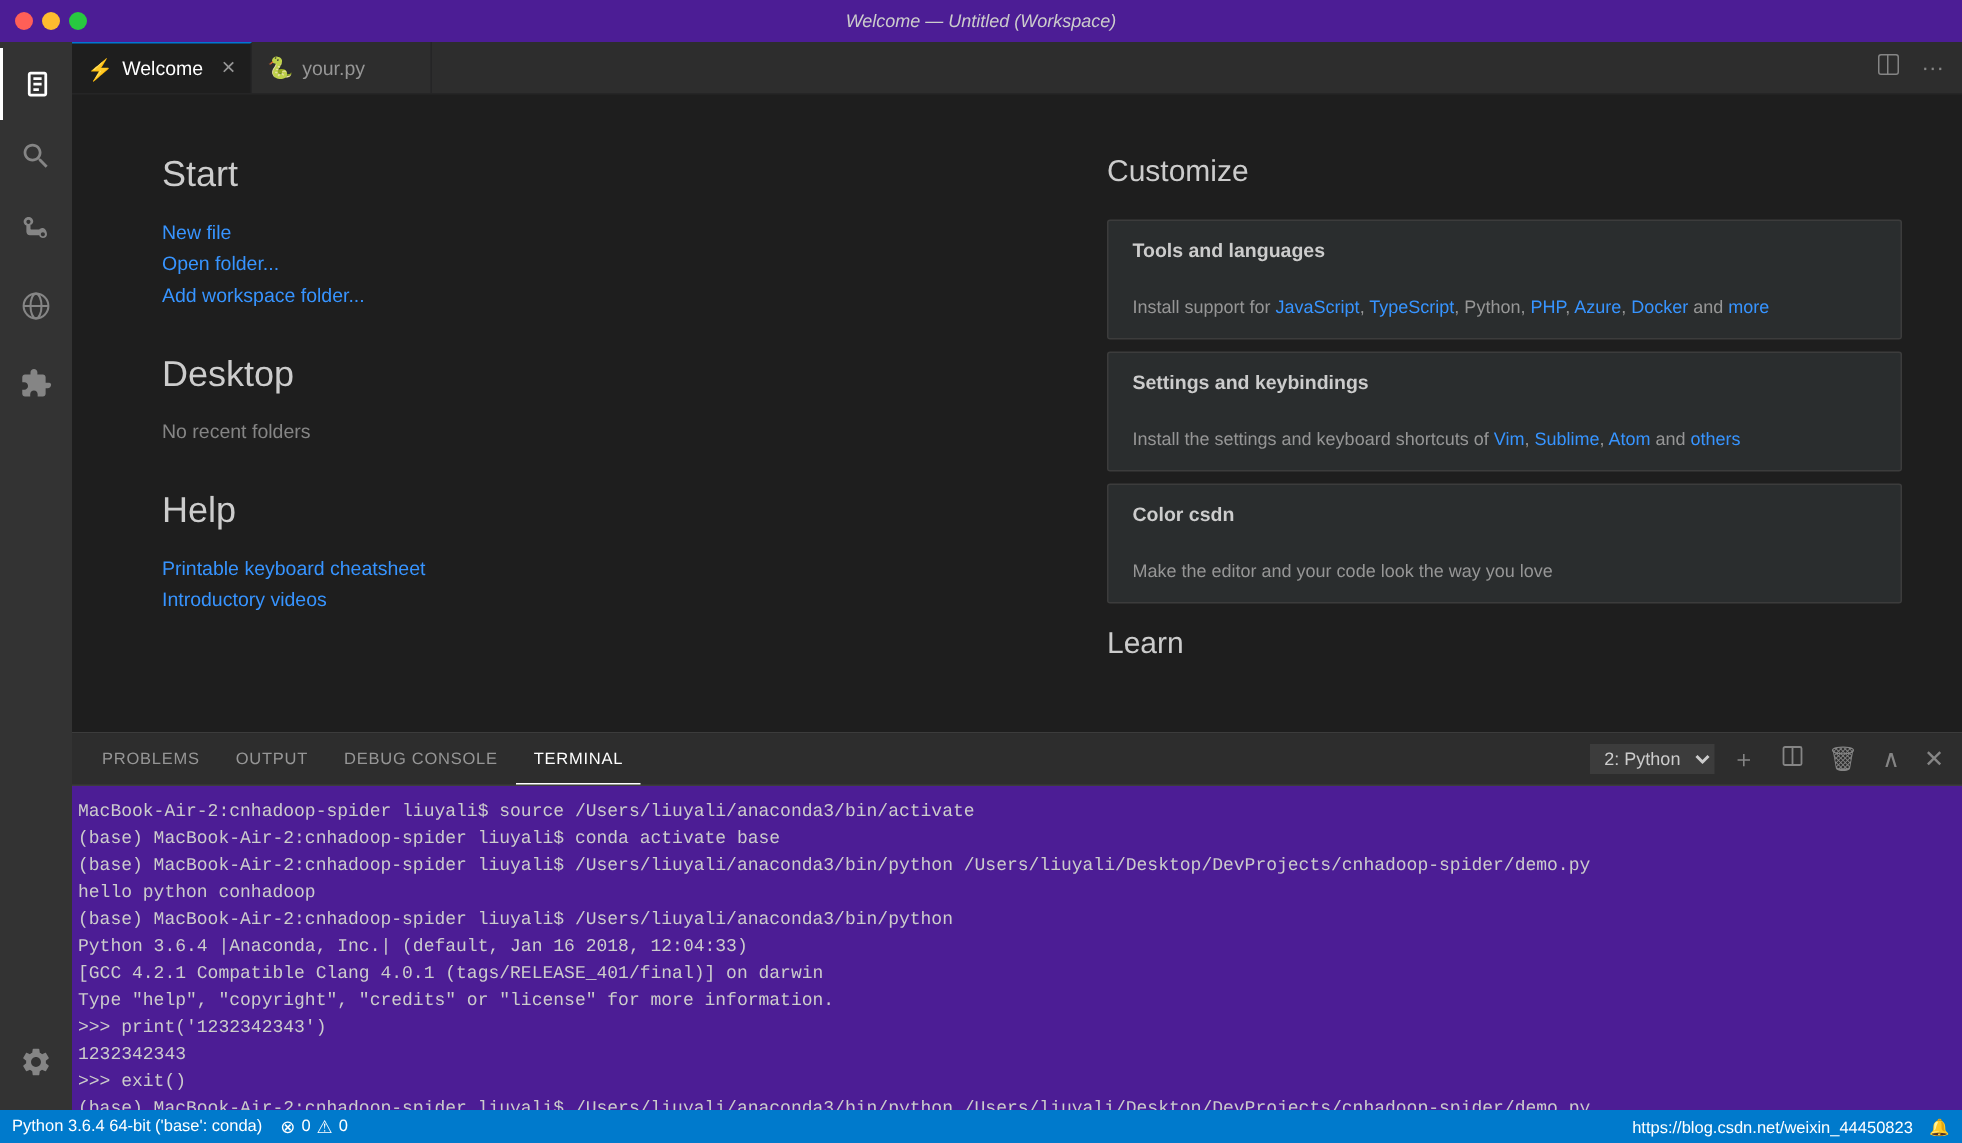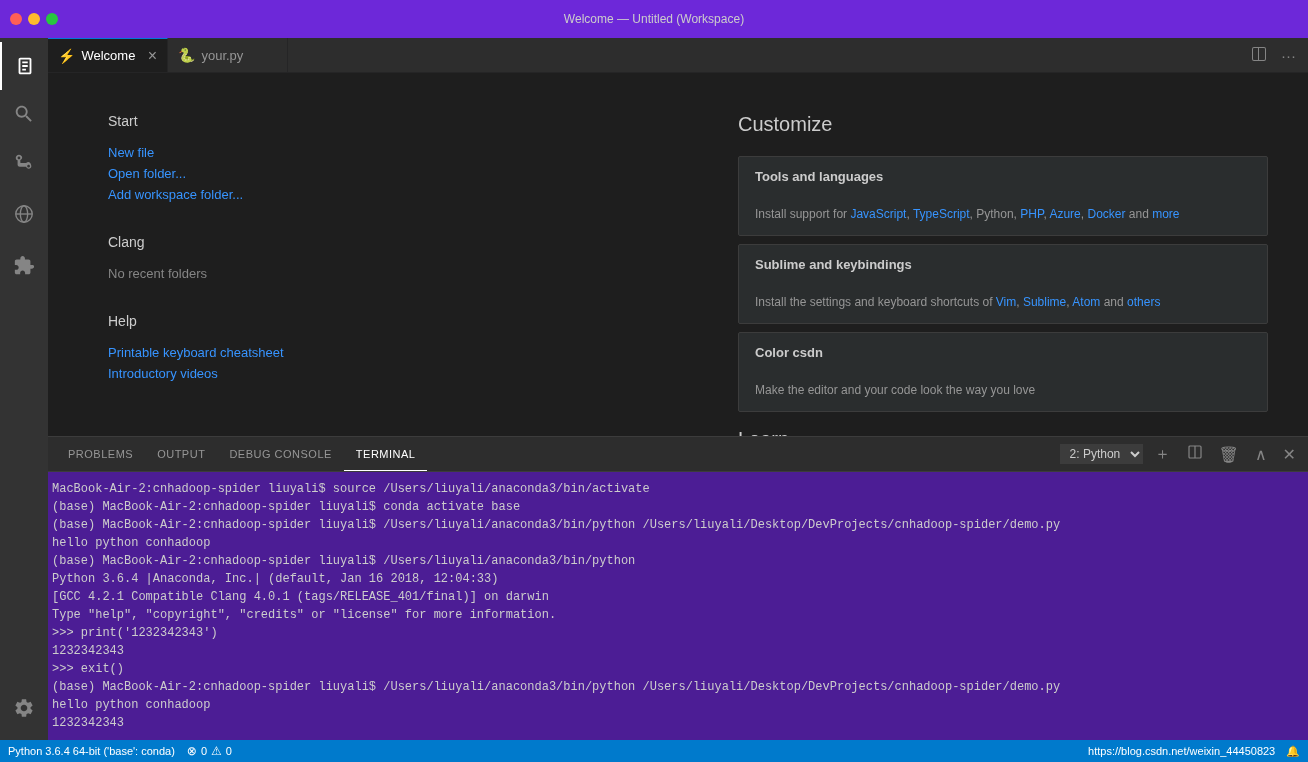--- a/index.html
+++ b/index.html
@@ -10,27 +10,28 @@
       font-family: -apple-system, 'Segoe UI', sans-serif;
       font-size: 13px;
       color: #ccc;
       overflow: hidden;
       display: flex;
       flex-direction: column;
     }
 
     
     #titlebar {
-      background: #6d28d9;
-      height: 38px;
+      background: #4c1d95;
+      height: 28px;
       display: flex;
       align-items: center;
       justify-content: center;
       position: relative;
       flex-shrink: 0;
+      font-style: italic;
     }
     #window-controls {
       position: absolute;
       left: 10px;
       display: flex;
       gap: 6px;
       align-items: center;
     }
     .win-btn {
       width: 12px;
@@ -147,21 +148,21 @@
       padding: 40px 60px;
       overflow-y: auto;
     }
     #welcome-right {
       flex: 1;
       padding: 40px 40px;
       overflow-y: auto;
     }
 
     .section-title {
-      font-size: 14px;
+      font-size: 24px;
       color: #cccccc;
       margin-bottom: 16px;
       font-weight: 400;
     }
     .section-link {
       display: block;
       color: #3794ff;
       text-decoration: none;
       margin-bottom: 6px;
       cursor: pointer;
@@ -210,21 +211,21 @@
     .learn-title {
       font-size: 20px;
       color: #cccccc;
       margin-bottom: 20px;
       font-weight: 400;
       margin-top: 16px;
     }
 
     
     #panel {
-      height: 304px;
+      height: 252px;
       background: #1e1e1e;
       border-top: 1px solid #3c3c3c;
       display: flex;
       flex-direction: column;
       flex-shrink: 0;
     }
     #panel-tabs {
       background: #2d2d2d;
       display: flex;
       align-items: center;
@@ -385,21 +386,21 @@
         <div id="welcome-left">
 
           <div class="section-block">
             <div class="section-title">Start</div>
             <a class="section-link">New file</a>
             <a class="section-link">Open folder...</a>
             <a class="section-link">Add workspace folder...</a>
           </div>
 
           <div class="section-block">
-            <div class="section-title">Clang</div>
+            <div class="section-title">Desktop</div>
             <div class="no-recent">No recent folders</div>
           </div>
 
           <div class="section-block">
             <div class="section-title">Help</div>
             <a class="section-link">Printable keyboard cheatsheet</a>
             <a class="section-link">Introductory videos</a>
           </div>
 
         </div>
@@ -410,21 +411,21 @@
             <div class="customize-title">Customize</div>
 
             <div class="customize-card">
               <div class="customize-card-title">Tools and languages</div>
               <div class="customize-card-desc">
                 Install support for <a class="link-colored">JavaScript</a>, <a class="link-colored">TypeScript</a>, Python, <a class="link-colored">PHP</a>, <a class="link-colored">Azure</a>, <a class="link-colored">Docker</a> and <a class="link-colored">more</a>
               </div>
             </div>
 
             <div class="customize-card">
-              <div class="customize-card-title">Sublime and keybindings</div>
+              <div class="customize-card-title">Settings and keybindings</div>
               <div class="customize-card-desc">
                 Install the settings and keyboard shortcuts of <a class="link-colored">Vim</a>, <a class="link-colored">Sublime</a>, <a class="link-colored">Atom</a> and <a class="link-colored">others</a>
               </div>
             </div>
 
             <div class="customize-card">
               <div class="customize-card-title">Color csdn</div>
               <div class="customize-card-desc">
                 Make the editor and your code look the way you love
               </div>

